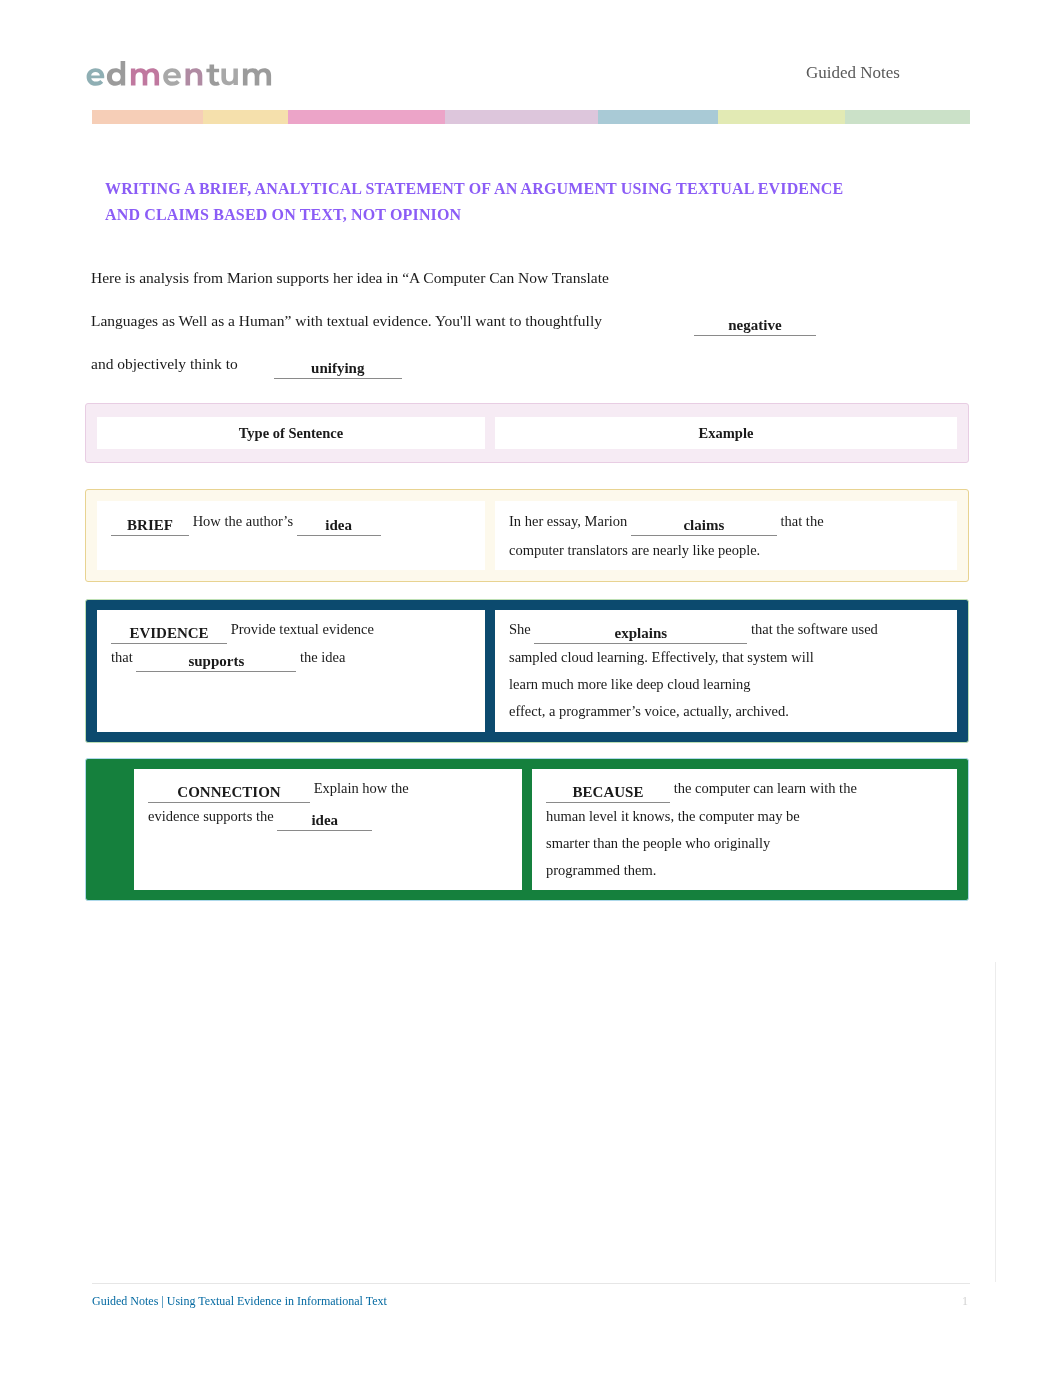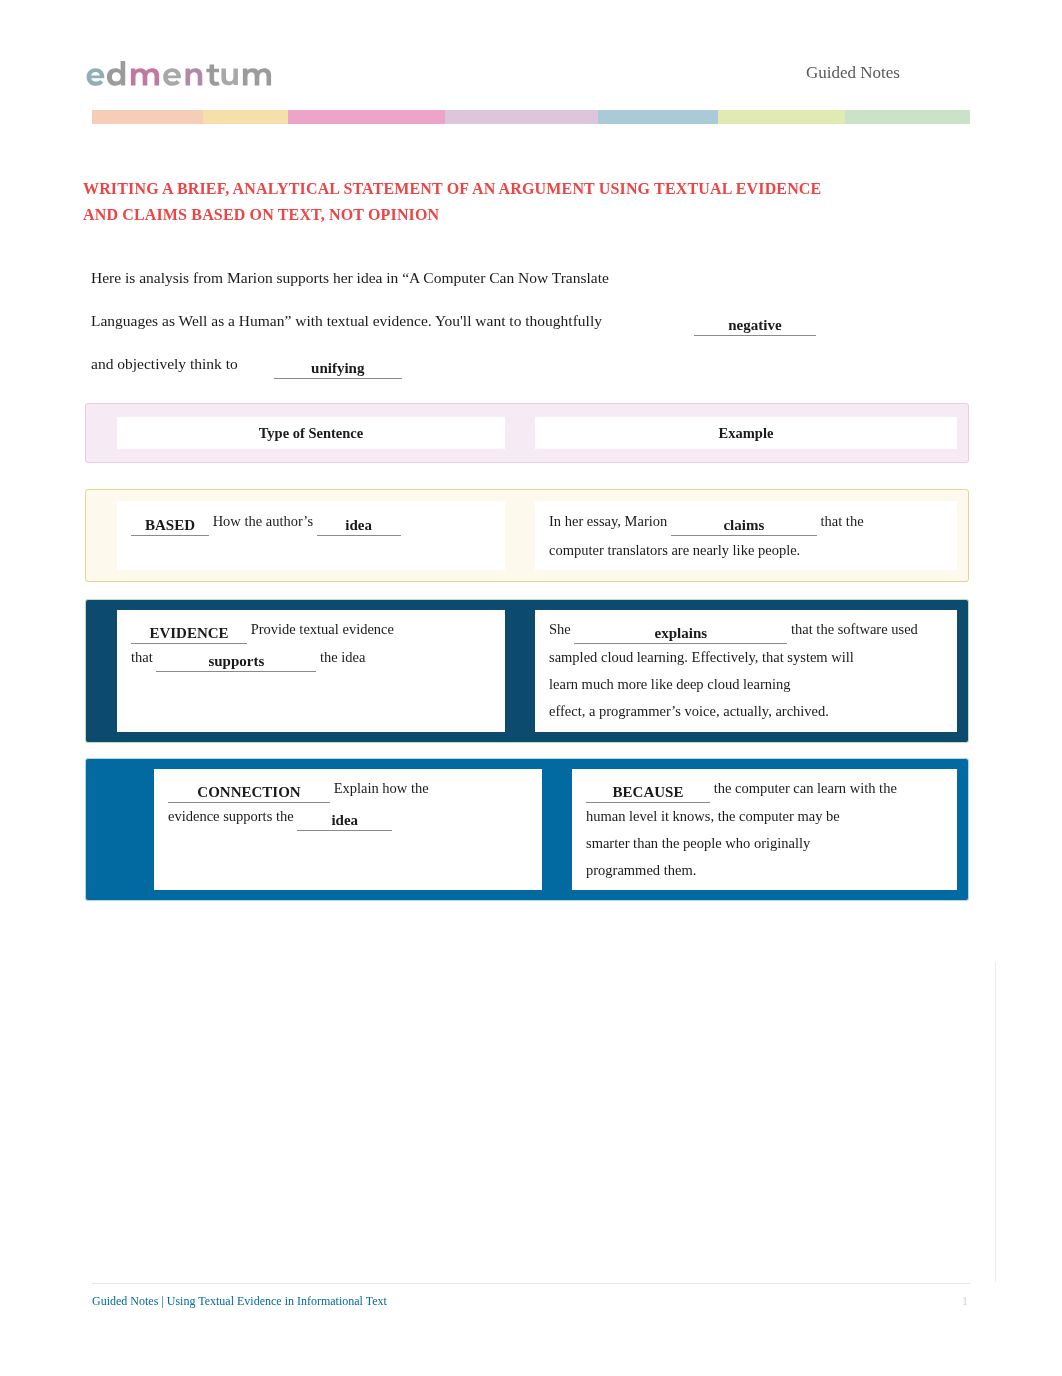--- a/index.html
+++ b/index.html
@@ -9,46 +9,46 @@
   .page{position:absolute;left:0;top:0;width:1062px;height:1136px;}
 
   
   .logo{position:absolute;left:82px;top:57px;width:218px;height:37px;}
   .doc-title{position:absolute;left:806px;top:63px;font-size:17px;color:#595959;}
 
   .colorbar{position:absolute;left:92px;top:110px;width:878px;height:14px;display:flex;}
   .colorbar span{display:block;height:100%;}
 
   
-  .heading{position:absolute;left:83px;top:176px;width:760px;color:#ef4444;
+  .heading{position:absolute;left:105px;top:176px;width:760px;color:#8b5cf6;
            font-size:16px;font-weight:bold;line-height:26px;letter-spacing:.15px;}
 
   
   .intro{position:absolute;left:91px;top:256px;width:890px;font-size:15.5px;
          color:#1a1a1a;line-height:43px;}
   .intro .ln{position:relative;height:43px;white-space:nowrap;}
 
   .blank{display:inline-block;position:relative;border-bottom:1px solid #8a8a8a;
          text-align:center;font-weight:bold;font-size:15px;line-height:19px;
          vertical-align:-4px;color:#1a1a1a;}
 
   
   .tbl{position:absolute;left:85px;top:403px;width:884px;}
   .trow{display:flex;box-sizing:border-box;border-radius:3px;padding:10px 11px;}
   .tcell{background:#ffffff;box-sizing:border-box;padding:6px 14px;font-size:14.5px;
-         line-height:28px;color:#1a1a1a;margin-left:20px;}
+         line-height:28px;color:#1a1a1a;}
   .c1{width:388px;margin-right:10px;}
   .c2{flex:1;}
 
   .hdrrow{border:1px solid #e8cde3;background:#f6ebf4;margin-bottom:26px;padding:13px 11px;}
   .hdrrow .tcell{text-align:center;font-weight:bold;font-size:14.5px;line-height:22px;padding:5px 10px;}
 
   .r-cream{border:1px solid #e8d391;background:#fdf9ec;margin-bottom:17px;padding-top:11px;padding-bottom:11px;}
   .r-green{border:1px solid #bcdfb4;background:#0c4a6e;margin-bottom:15px;}
-  .r-blue{border:1px solid #aed9ea;background:#0369a1;padding-left:48px;}
+  .r-blue{border:1px solid #aed9ea;background:#15803d;padding-left:48px;}
   .r-green .tcell,.r-blue .tcell{line-height:27.2px;}
 
   
   .frule{position:absolute;left:92px;top:1283px;width:878px;height:1px;background:#e6e6e6;}
   .fleft{position:absolute;left:92px;top:1294px;font-size:12px;color:#0369a1;}
   .fright{position:absolute;left:962px;top:1294px;font-size:12px;color:#d2d2d2;}
   .vrule{position:absolute;left:995px;top:962px;width:1px;height:320px;background:#ececec;}
 </style>
 </head>
 <body>
@@ -93,21 +93,21 @@
       <div class="ln"><span>Here is analysis from Marion supports her idea in “A Computer Can Now Translate</span></div>
       <div class="ln"><span>Languages as Well as a Human” with textual evidence. You'll want to thoughtfully</span><span style="display: inline-block; width: 92px;"></span><span class="blank" style="width: 122px;">negative</span></div>
       <div class="ln"><span>and objectively think to</span><span style="display: inline-block; width: 36px;"></span><span class="blank" style="width: 128px;">unifying</span></div>
     </div>
   <div class="tbl">
       <div class="trow hdrrow">
         <div class="tcell c1">Type of Sentence</div>
         <div class="tcell c2">Example</div>
       </div>
       <div class="trow r-cream">
-        <div class="tcell c1"><span class="blank" style="width: 78px;">BASED</span><span> How the author’s </span><span class="blank" style="width: 84px;">idea</span></div>
+        <div class="tcell c1"><span class="blank" style="width: 78px;">BRIEF</span><span> How the author’s </span><span class="blank" style="width: 84px;">idea</span></div>
         <div class="tcell c2"><span>In her essay, Marion </span><span class="blank" style="width: 146px;">claims</span><span> that the</span><br><span>computer translators are nearly like people.</span></div>
       </div>
       <div class="trow r-green">
         <div class="tcell c1"><span class="blank" style="width: 116px;">EVIDENCE</span><span> Provide textual evidence</span><br><span>that </span><span class="blank" style="width: 160px;">supports</span><span> the idea</span></div>
         <div class="tcell c2"><span>She </span><span class="blank" style="width: 213px;">explains</span><span> that the software used</span><br><span>sampled cloud learning. Effectively, that system will</span><br><span>learn much more like deep cloud learning</span><br><span>effect, a programmer’s voice, actually, archived.</span></div>
       </div>
       <div class="trow r-blue">
         <div class="tcell c1"><span class="blank" style="width: 162px;">CONNECTION</span><span> Explain how the</span><br><span>evidence supports the </span><span class="blank" style="width: 95px;">idea</span></div>
         <div class="tcell c2"><span class="blank" style="width: 124px;">BECAUSE</span><span> the computer can learn with the</span><br><span>human level it knows, the computer may be</span><br><span>smarter than the people who originally</span><br><span>programmed them.</span></div>
       </div>

